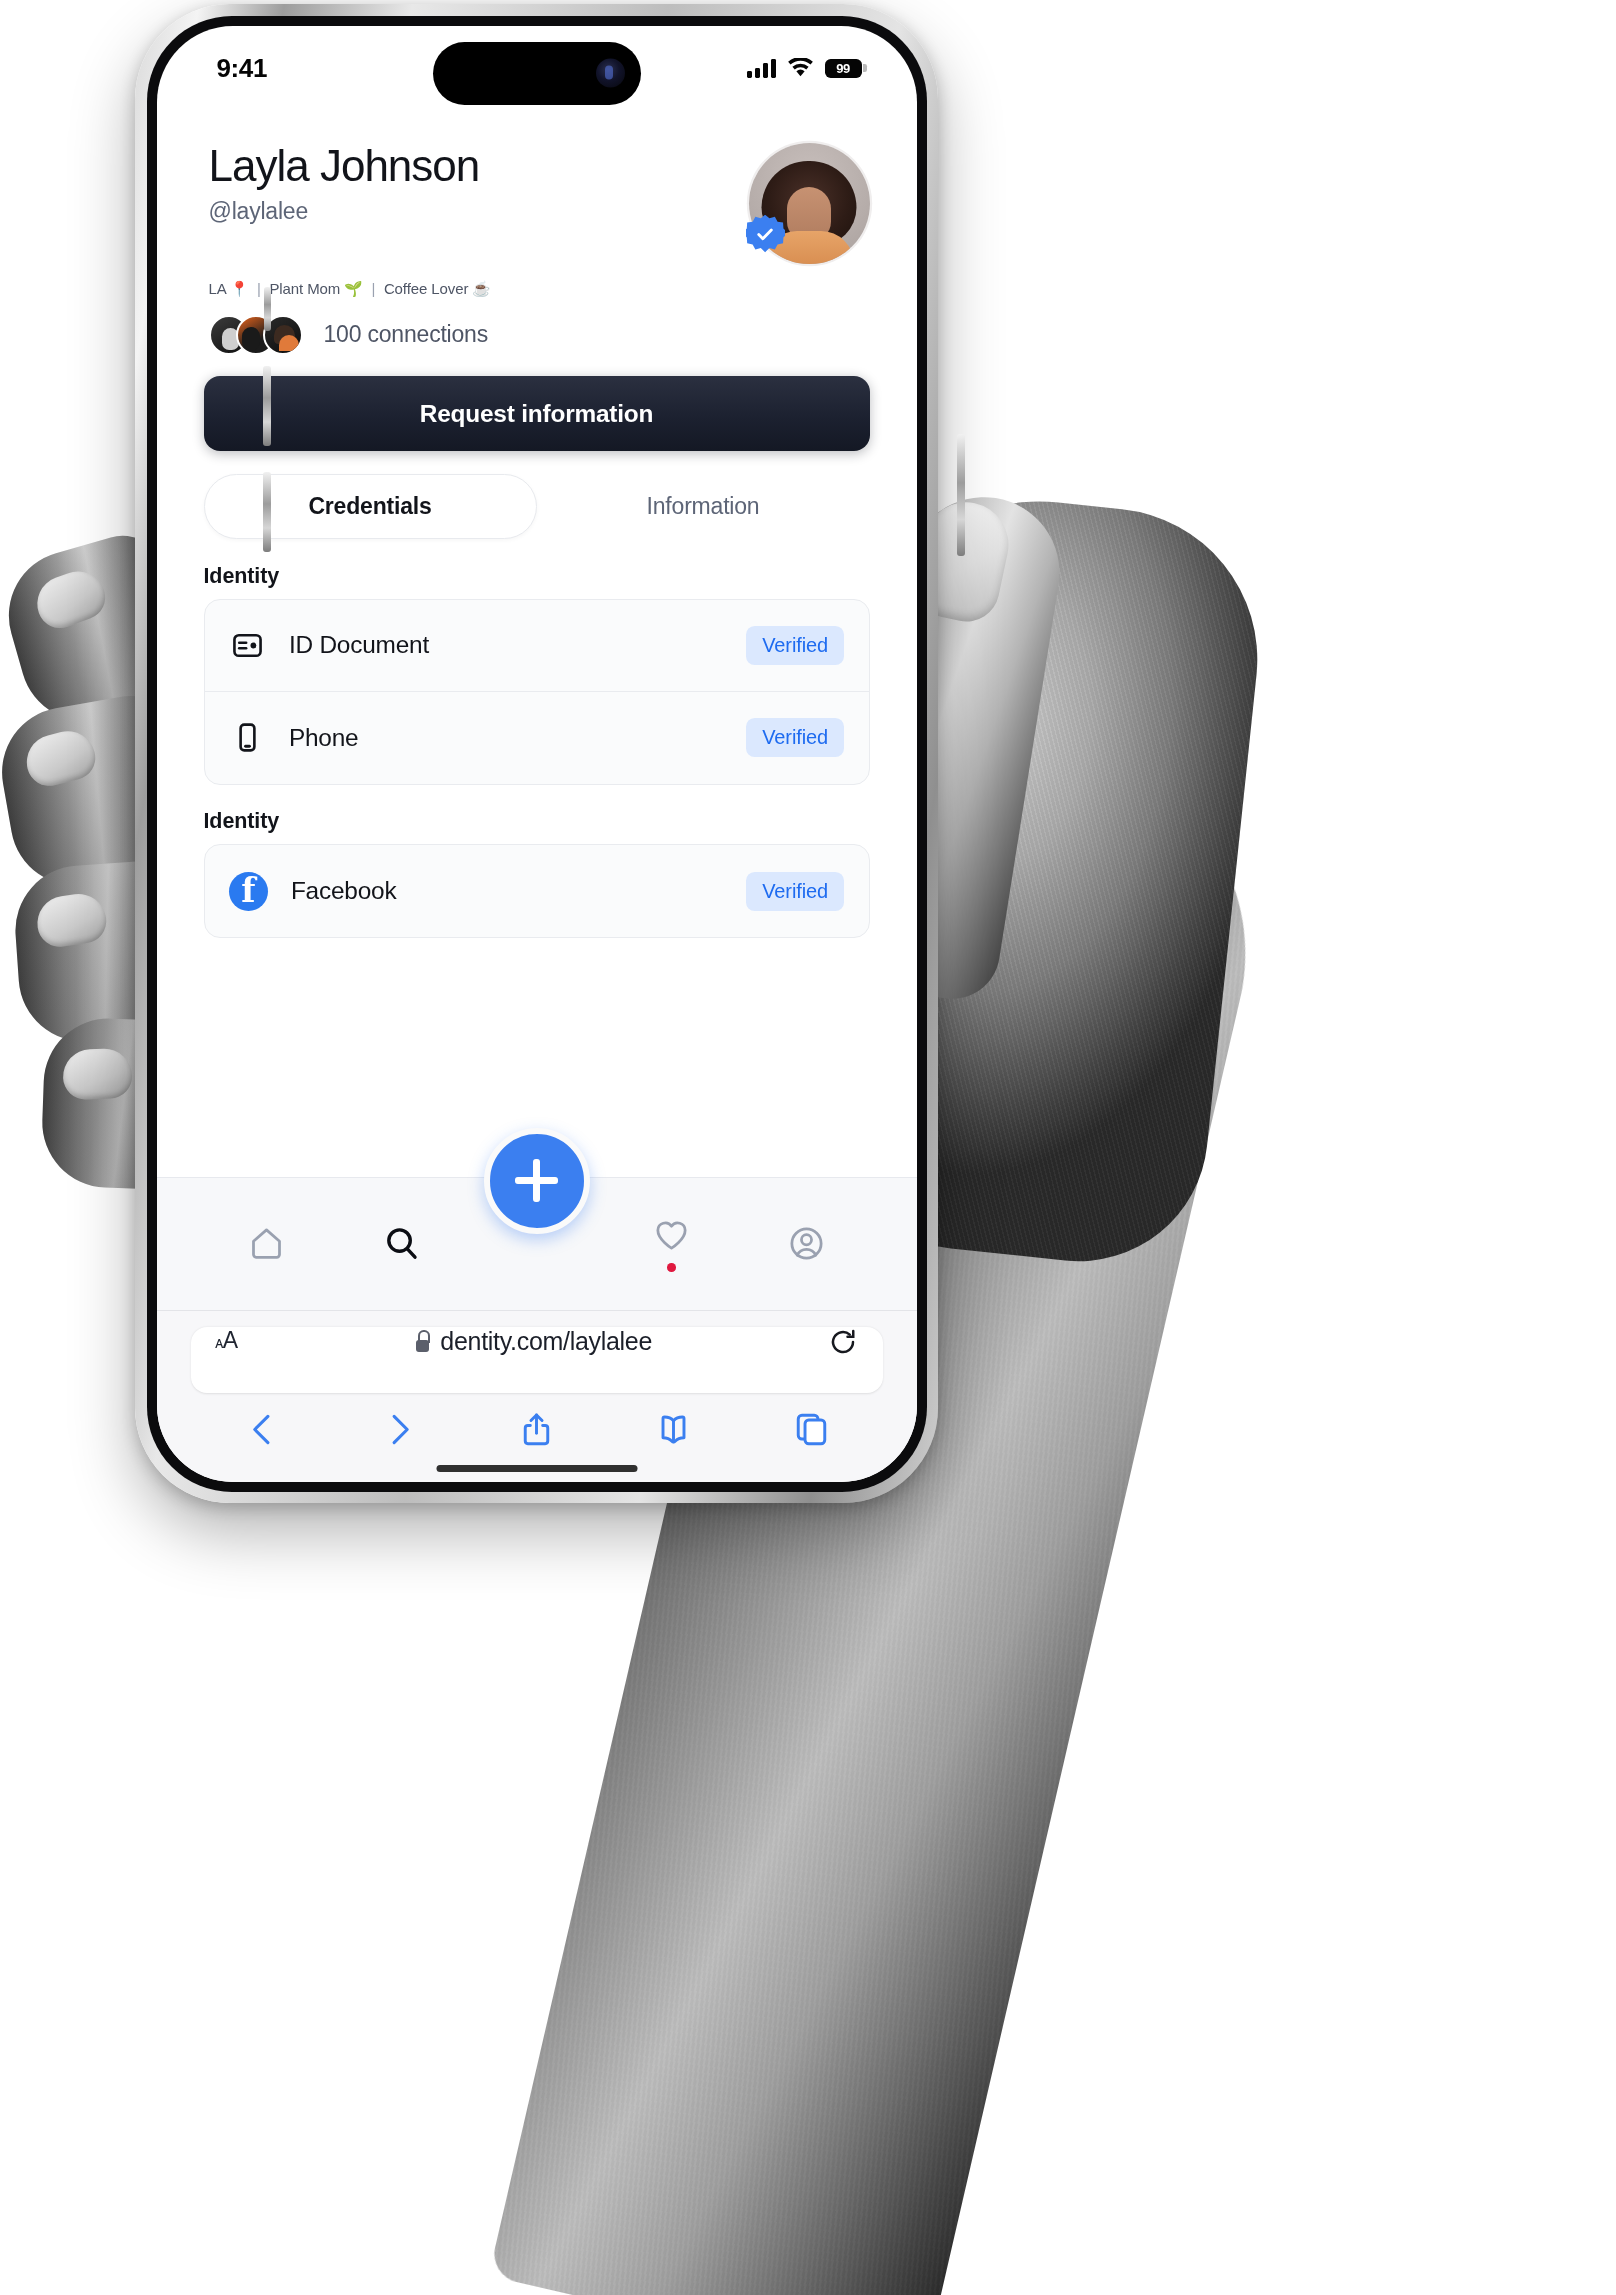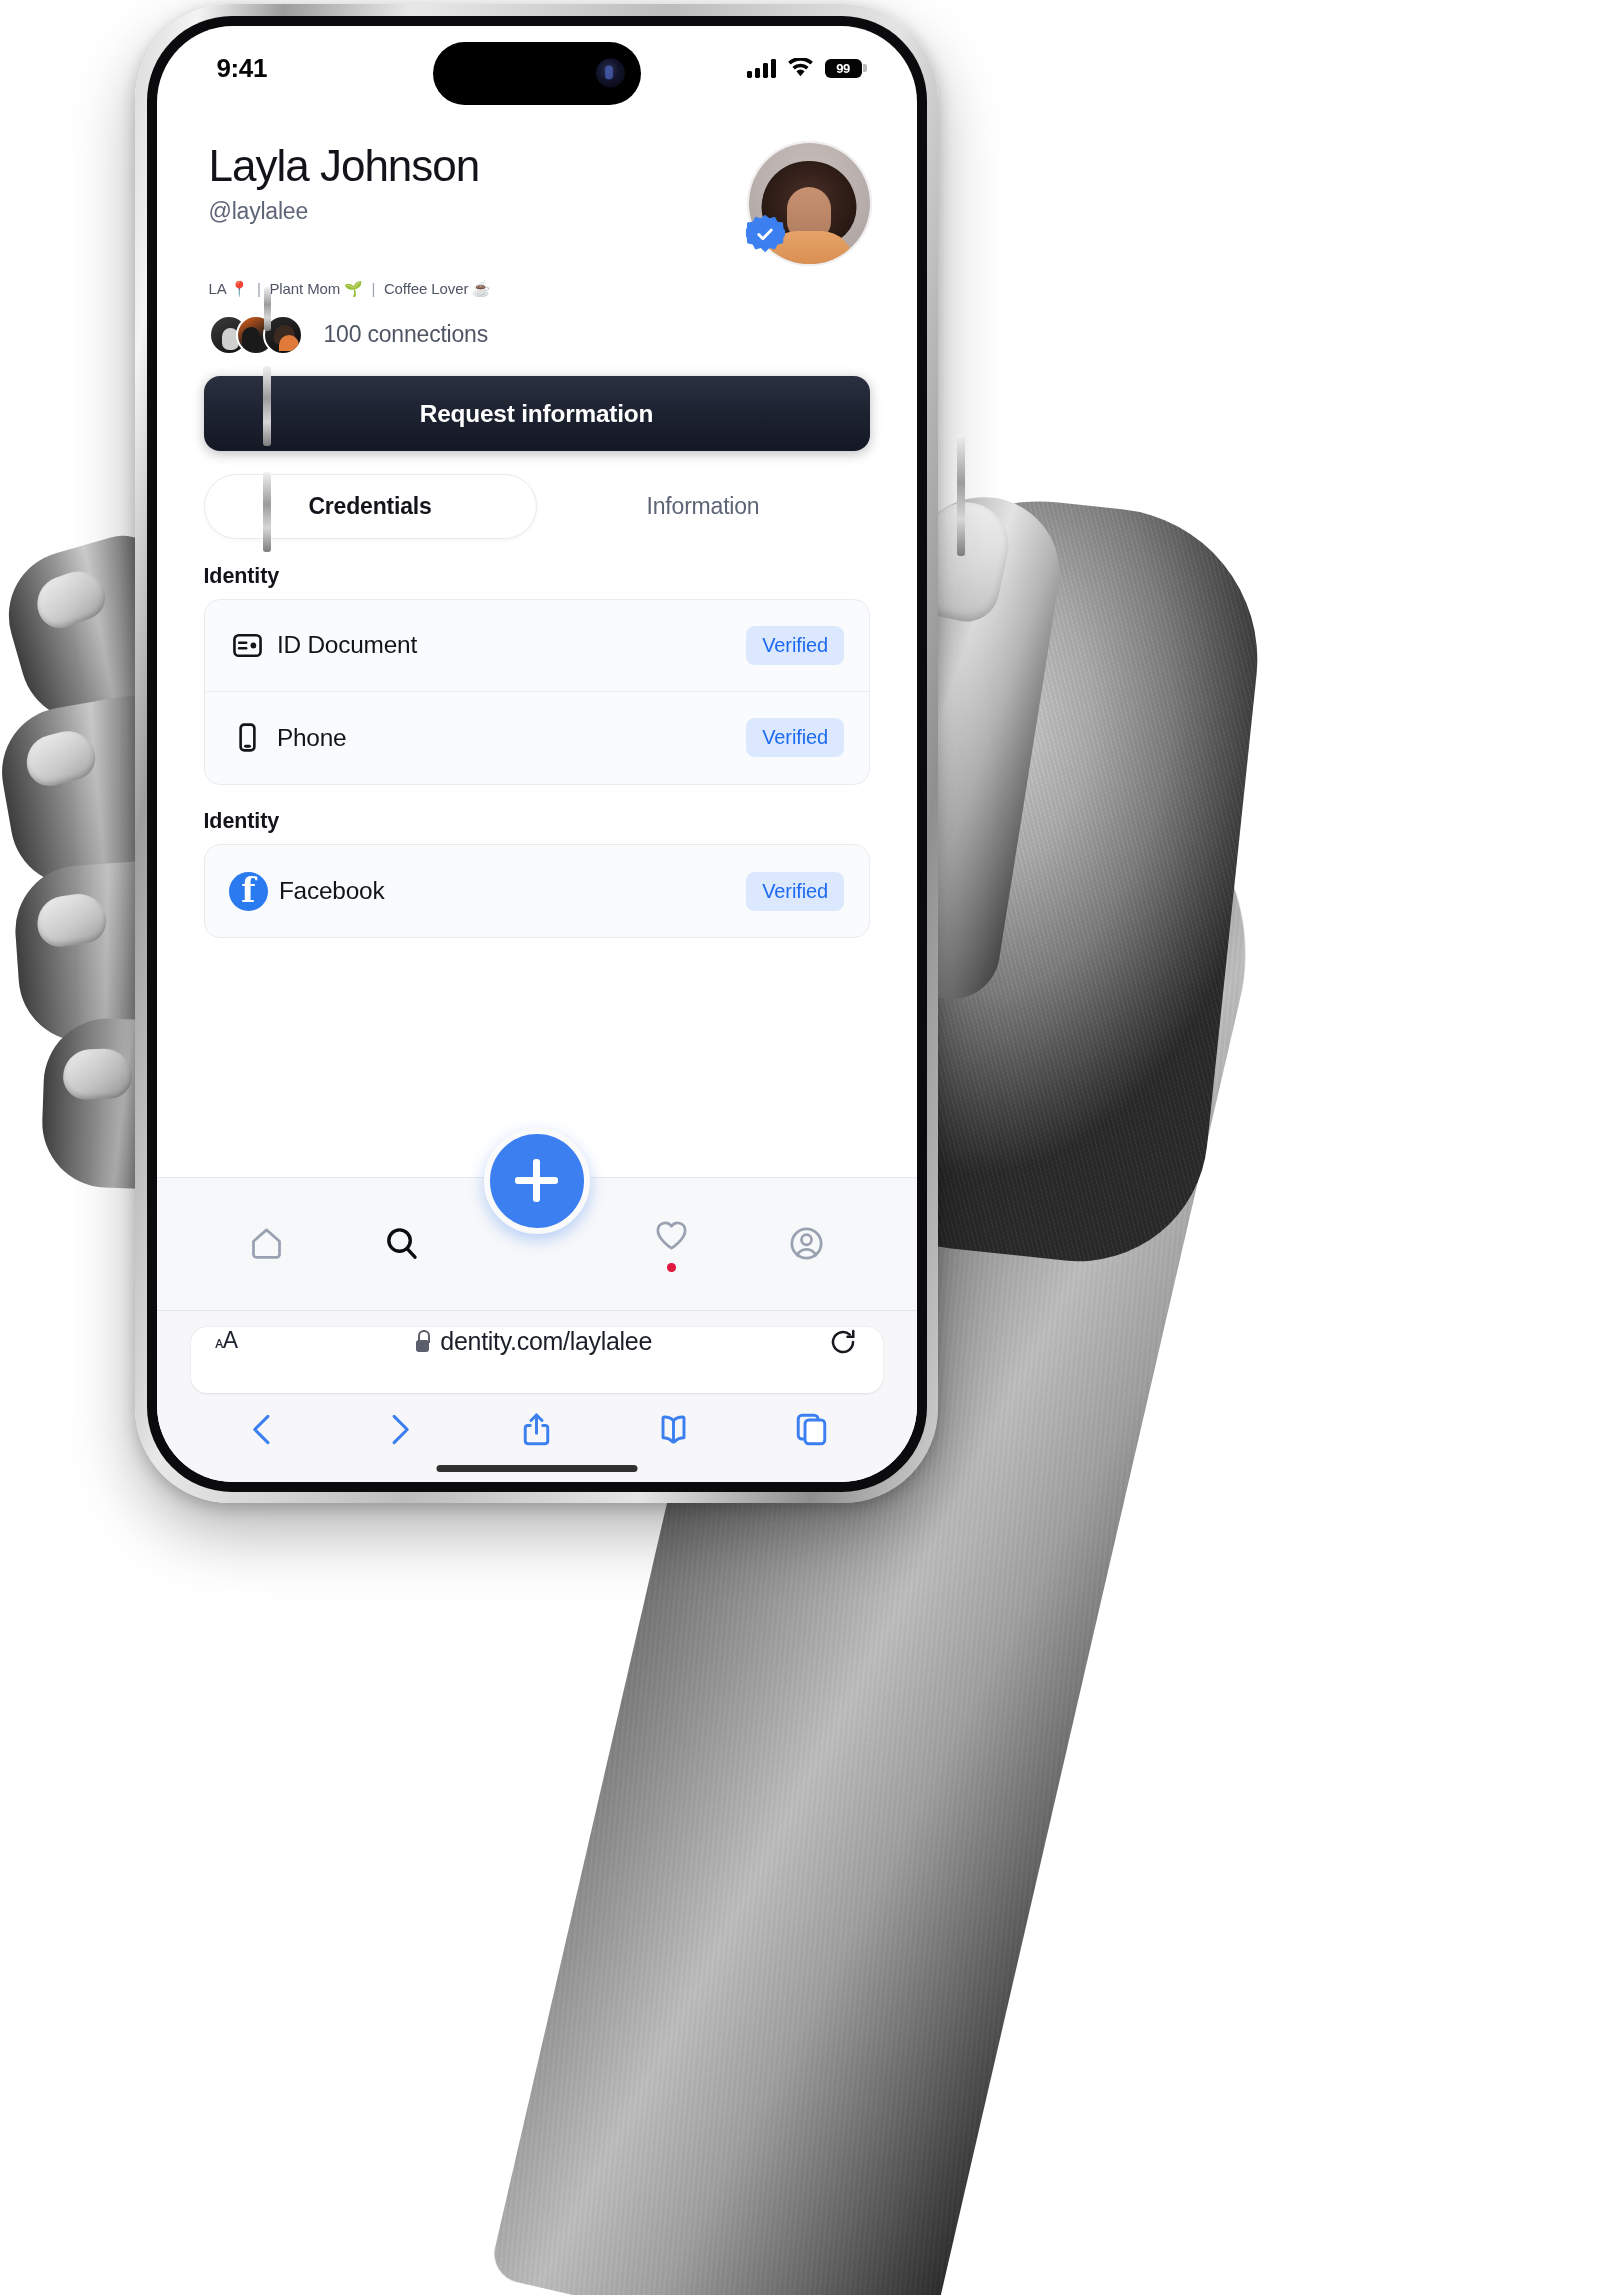--- a/index.html
+++ b/index.html
@@ -409,21 +409,21 @@
   }
   .crow {
     display:flex; align-items:center;
     height: 92px;
     padding: 0 24.4px 0 24.4px;
     border-bottom: 1.4px solid #e9ebef;
     cursor:pointer;
   }
   .crow:last-child { border-bottom: none; }
   .crow .ic { width: 37px; height: 37px; flex:0 0 37px; display:flex; align-items:center; justify-content:center; }
-  .crow .lab { flex: 1 1 auto; margin-left: 11px; font-size: 24.4px; color:#12141a; letter-spacing:-0.2px; }
+  .crow .lab { flex: 1 1 auto; margin-left: 23px; font-size: 24.4px; color:#12141a; letter-spacing:-0.2px; }
   .badge {
     background: #dbe8fe;
     color: #1e6bf0;
     font-size: 20px;
     border-radius: 8.6px;
     padding: 8px 16px;
     letter-spacing: -0.1px;
     font-weight: 400;
   }
 

